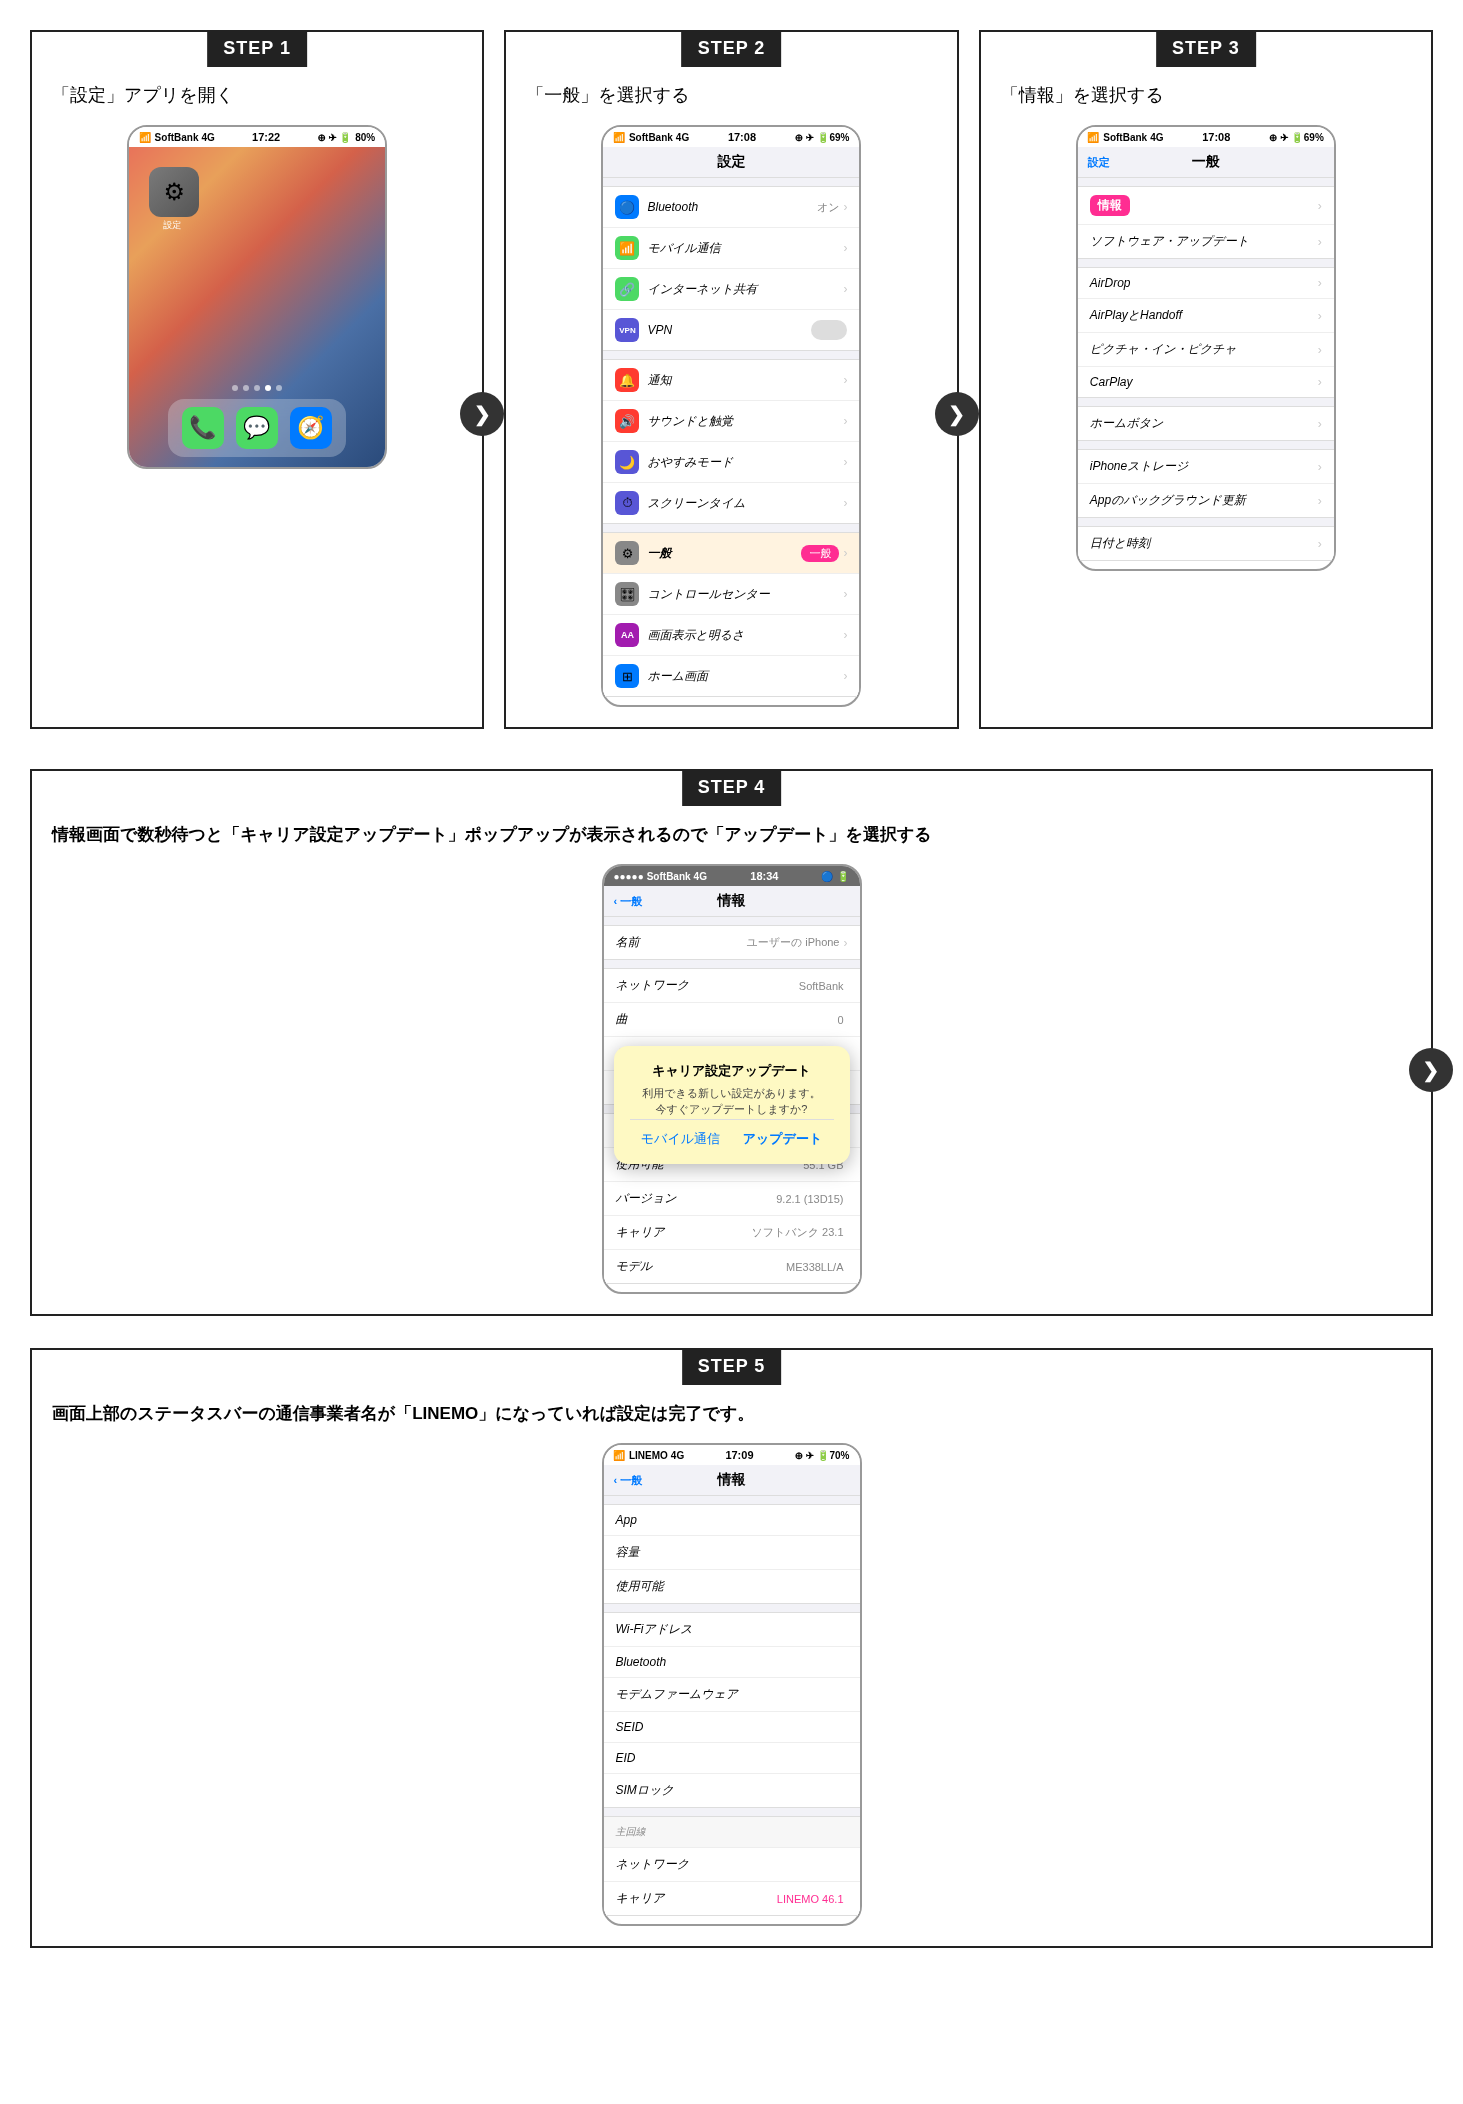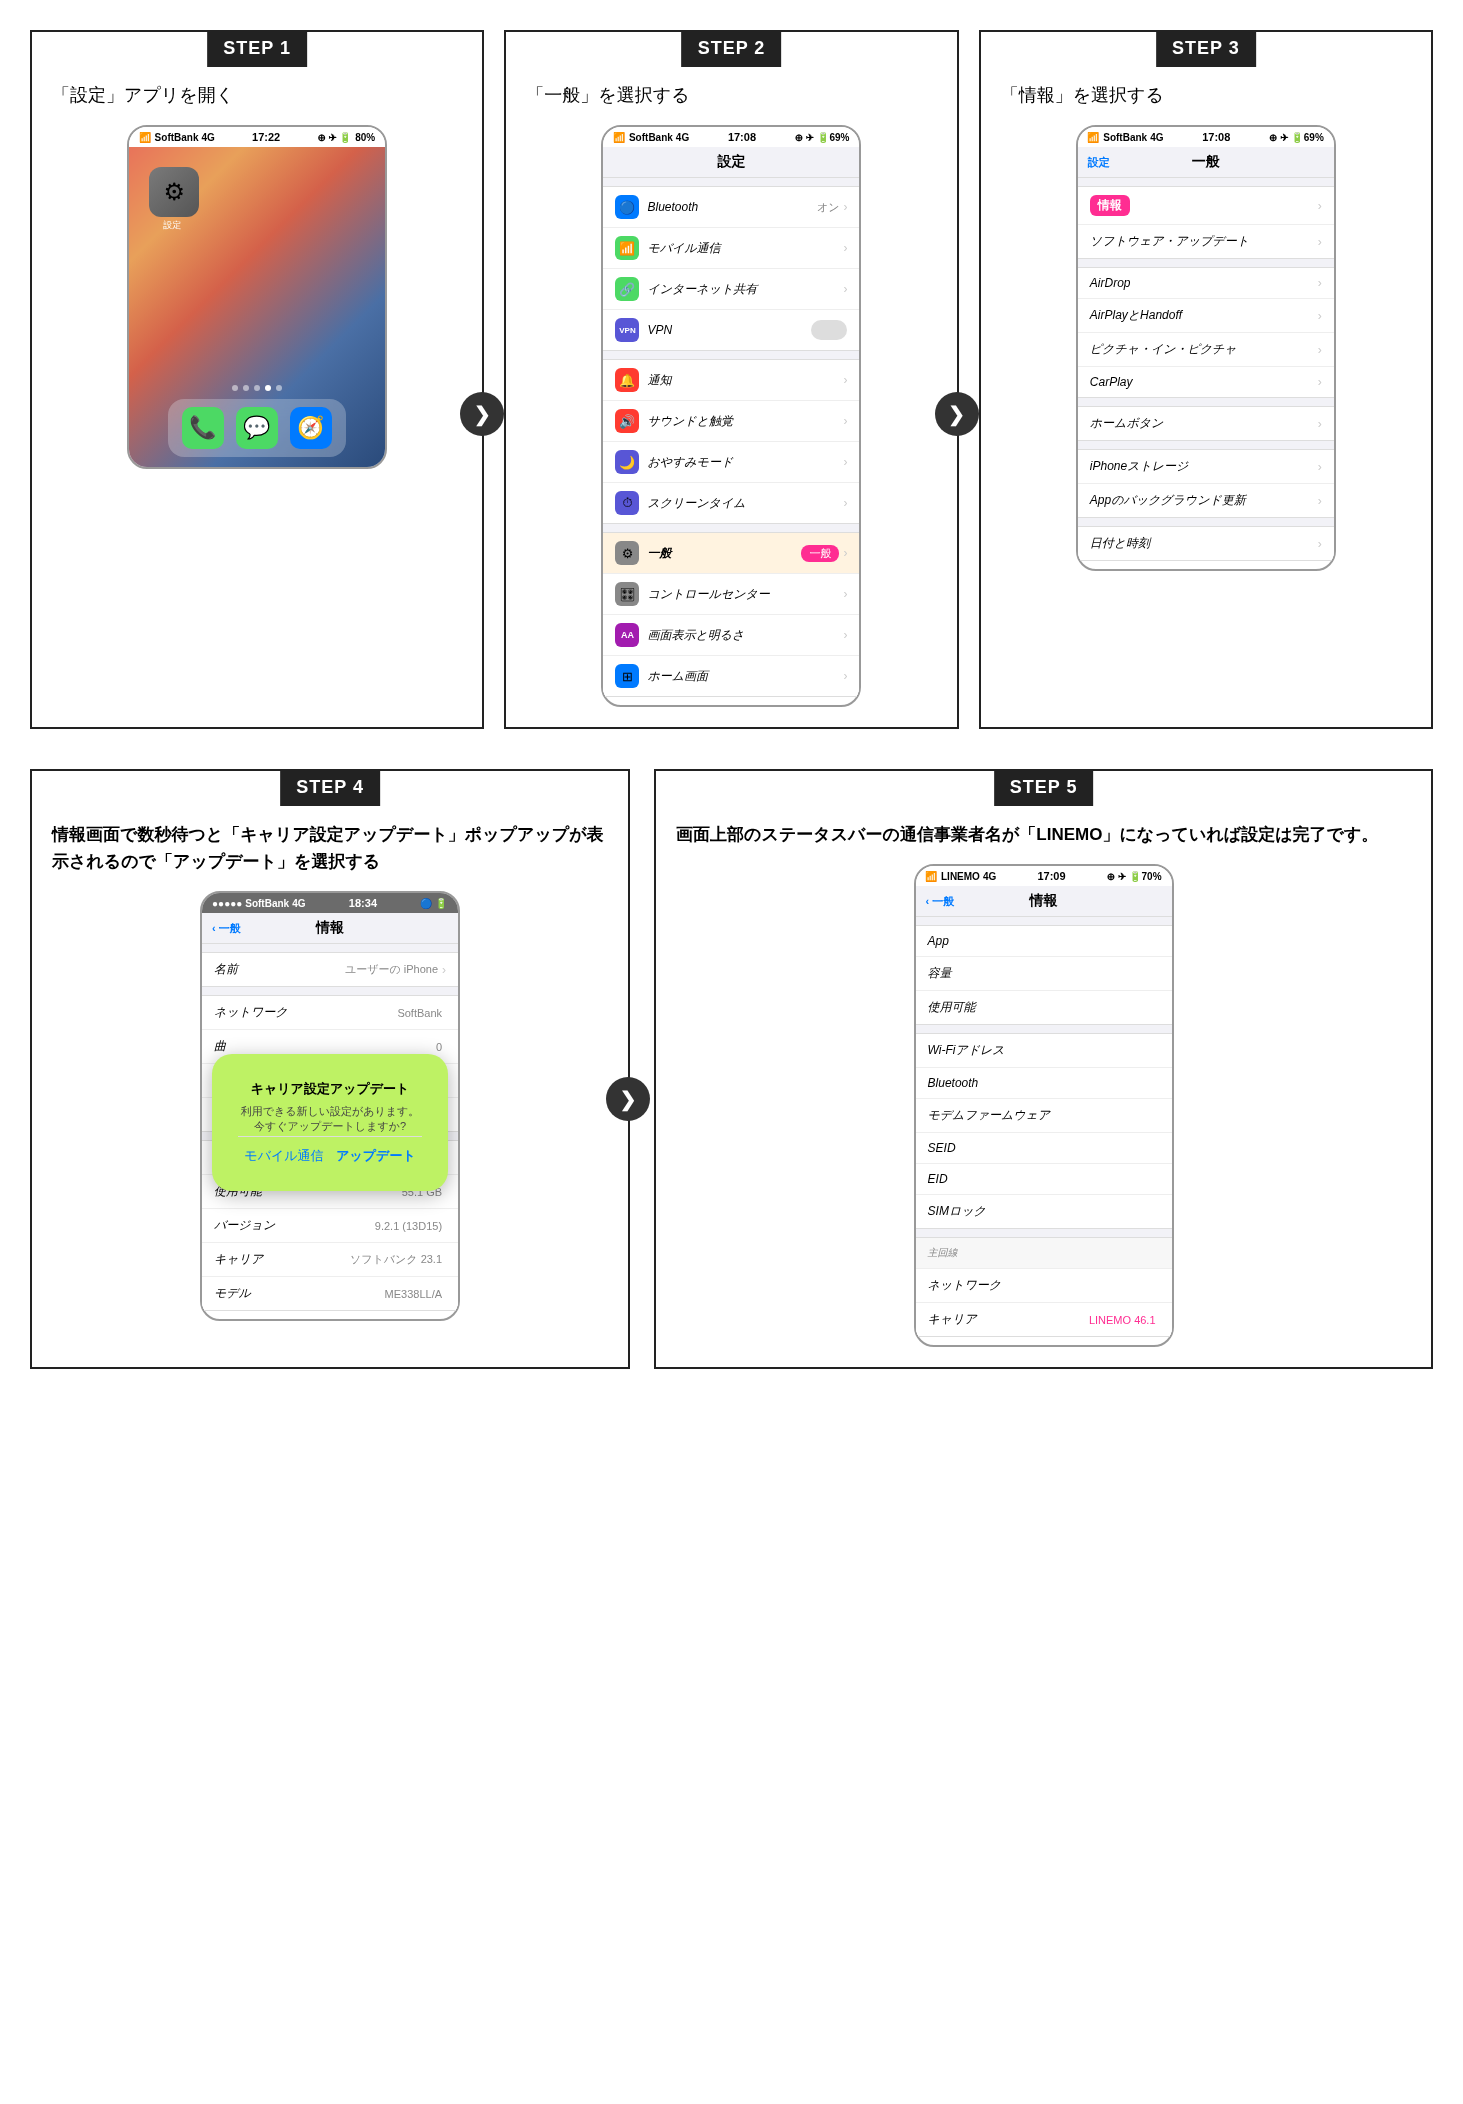--- a/index.html
+++ b/index.html
@@ -12,21 +12,22 @@
     }
 
     .steps-grid-top {
       display: flex;
       gap: 0;
       margin-bottom: 20px;
     }
 
     .steps-grid-bottom {
       display: flex;
-      gap: 4px;
+      gap: 12px;
+      flex-direction: column;
     }
 
     .step-container {
       border: 2px solid #222;
       position: relative;
       background: #fff;
       flex: 1;
     }
 
     .step-header {
@@ -234,23 +235,23 @@
     .step5-container {
       flex: 1.3;
     }
 
     
     .popup-overlay {
       position: absolute;
       bottom: 120px;
       left: 10px;
       right: 10px;
-      background: #bef264;
-      border-radius: 20px;
-      padding: 26px;
+      background: #fef9c3;
+      border-radius: 14px;
+      padding: 16px;
       text-align: center;
       box-shadow: 0 4px 20px rgba(0,0,0,0.3);
       z-index: 20;
     }
 
     .popup-title {
       font-size: 13px;
       font-weight: 700;
       margin-bottom: 6px;
     }

